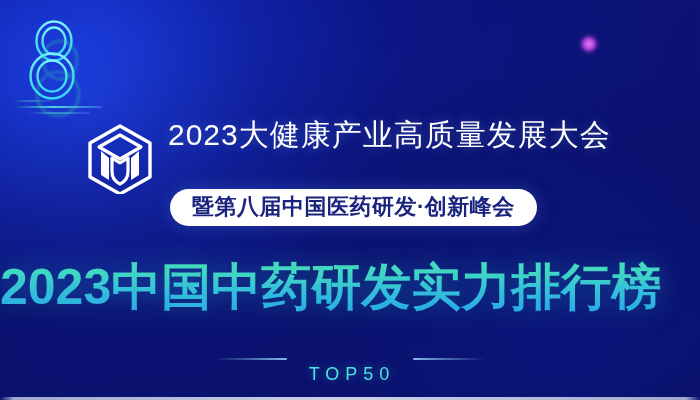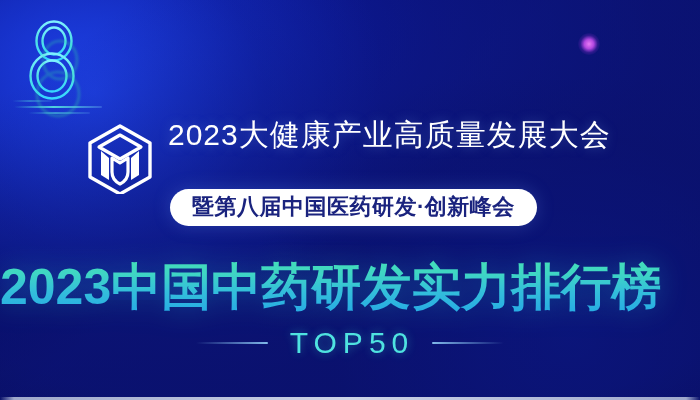--- a/index.html
+++ b/index.html
@@ -130,26 +130,27 @@
     position:absolute;left:0;right:0;top:330px;
     display:flex;align-items:center;justify-content:center;gap:18px;
   }
   .rule{
     width:72px;height:2px;border-radius:2px;
   }
   .rule.left{background:linear-gradient(90deg, rgba(120,190,255,0) 0%, rgba(150,215,255,.85) 100%);}
   .rule.right{background:linear-gradient(270deg, rgba(120,190,255,0) 0%, rgba(150,215,255,.85) 100%);}
   .top50{
     color:#4fe3e0;
-    font-size:30px;
+    font-size:18px;
     line-height:26px;
     letter-spacing:6px;
     font-weight:400;
     text-shadow:0 0 10px rgba(60,220,220,.45);
     padding-left:4px;
+    margin-top:31px;
   }
 
   
   .bottom-edge{
     position:absolute;left:0;right:0;bottom:0;height:3px;
     background:linear-gradient(90deg, rgba(210,220,235,.0) 0%, rgba(210,220,235,.75) 2%, rgba(225,232,244,.9) 50%, rgba(210,220,235,.75) 98%, rgba(210,220,235,0) 100%);
   }
 </style>
 </head>
 <body>

